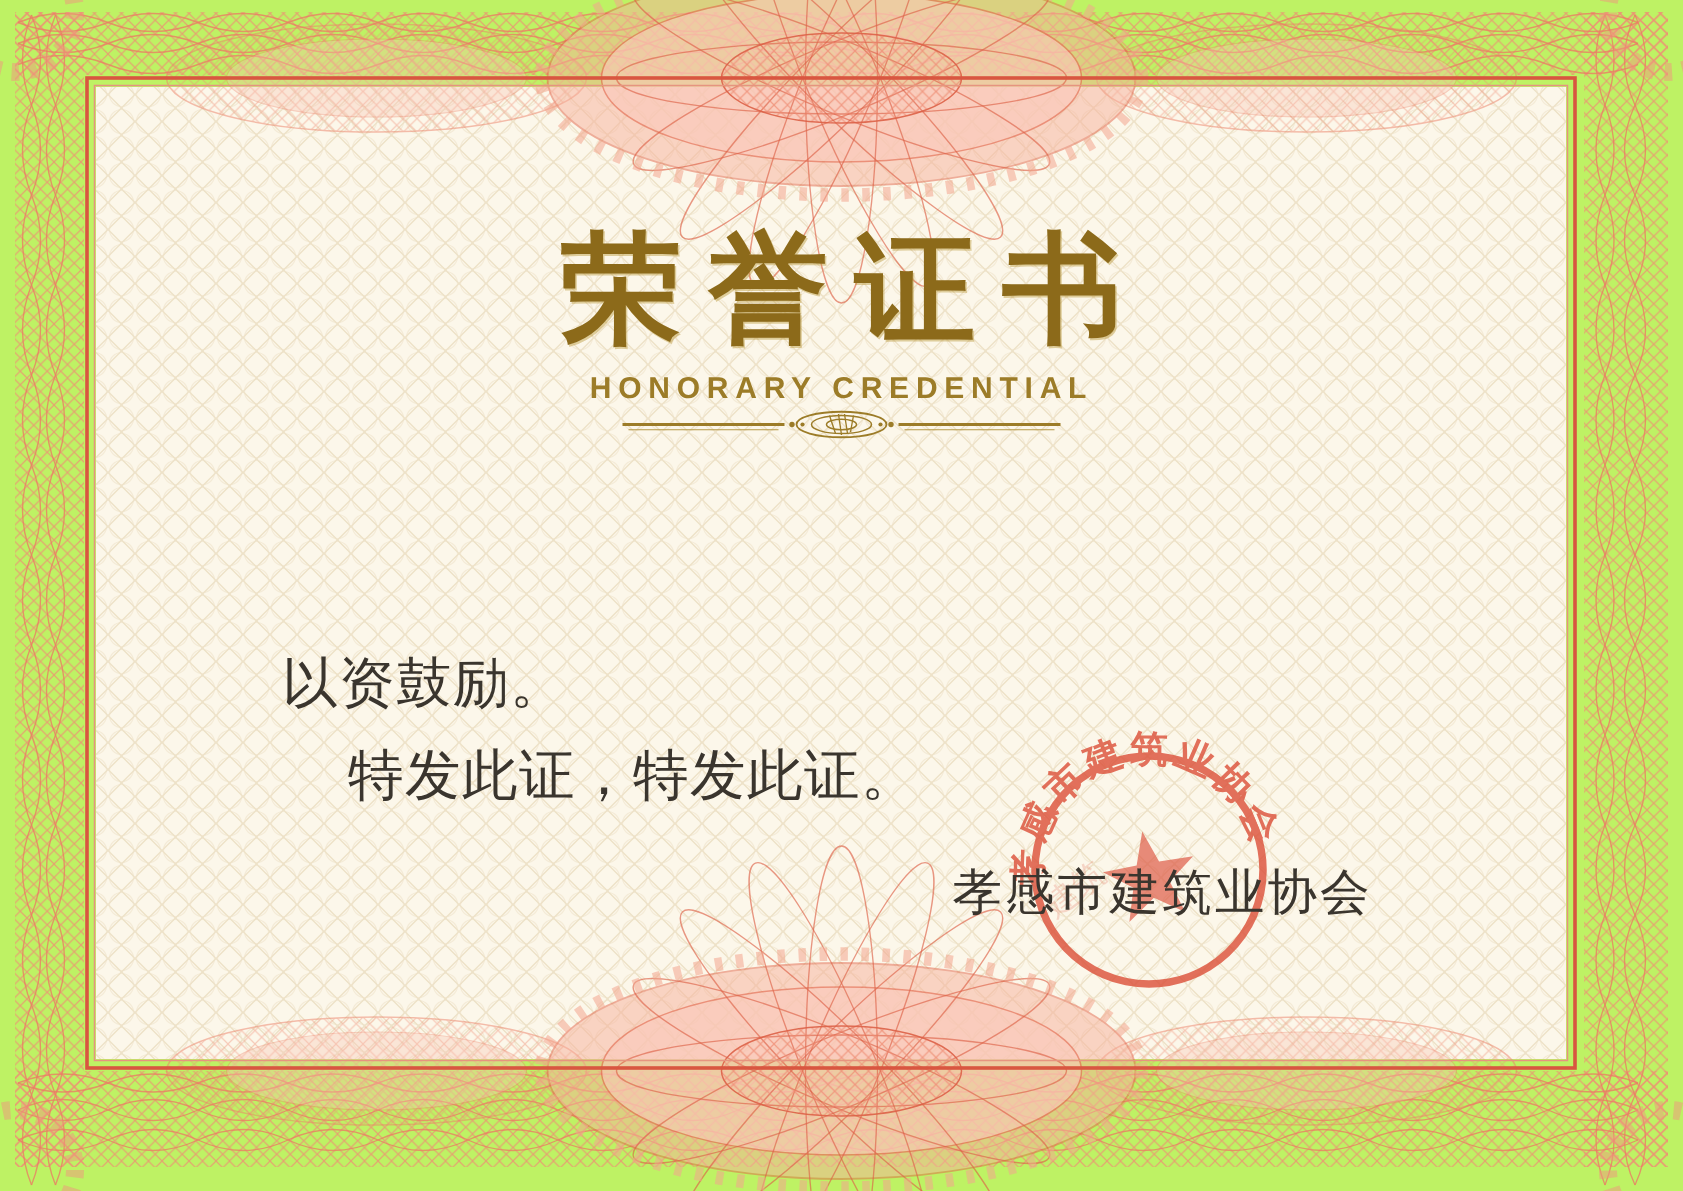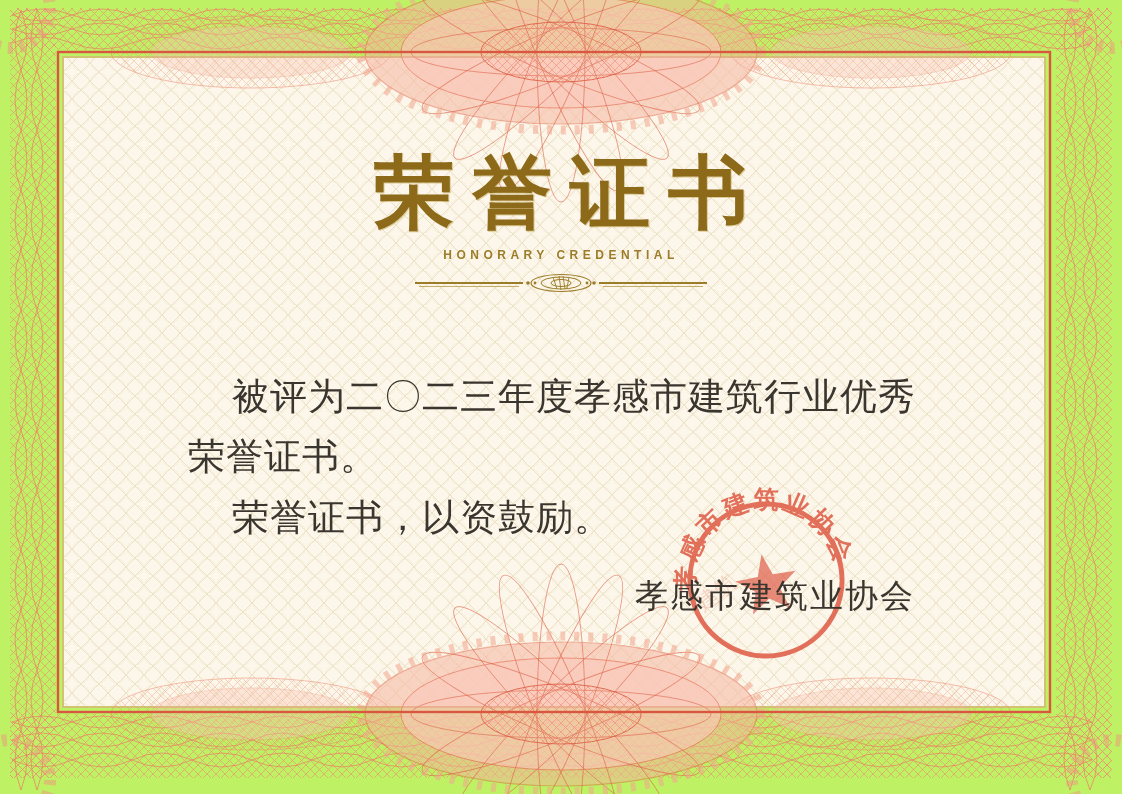--- a/index.html
+++ b/index.html
@@ -25,21 +25,21 @@
     font-weight: 700;
     color: #8c6a1a;
     letter-spacing: 18px;
     padding-left: 18px;
     text-shadow: 1px 1px 0 rgba(186,152,60,0.45);
     font-family: "Liberation Serif", serif;
   }
   .subtitle {
     top: 248px; left: 0; right: 0;
     text-align: center;
-    font-size: 12px;
+    font-size: 20px;
     font-weight: 700;
     color: #9c7c28;
     letter-spacing: 4.5px;
     font-family: "Liberation Sans", sans-serif;
   }
   .divider {
     top: 270px; left: 0; right: 0;
     text-align: center;
   }
   .bodytext {
@@ -185,21 +185,20 @@
       <circle cx="112" cy="112" r="76" fill="none" stroke="#dc4f38" stroke-width="5"></circle>
       <path id="sealArc" d="M53,153 A72,72 0 1 1 171,153" fill="none" stroke="none"></path>
       <text font-size="25" font-weight="700" fill="#dc4f38" letter-spacing="3" font-family="Liberation Serif, serif">
         <textPath href="#sealArc" startOffset="50%" text-anchor="middle">孝感市建筑业协会</textPath>
       </text>
       <path d="M112,86 L119.6,107.6 L142.5,108.1 L124.3,121.9 L130.9,143.8 L112,130.8 L93.1,143.8 L99.7,121.9 L81.5,108.1 L104.4,107.6 Z" fill="#dd5743" opacity="0.85"></path>
       <text x="40" y="128" font-size="22" fill="#dc4f38" opacity="0.25" transform="rotate(-28 52 120)" font-family="Liberation Serif, serif">建筑</text>
     </g>
   </svg>
 
-  <div class="layer bodytext body-0">被评为二〇二三年度孝感市建筑行业优秀</div>
-  <div class="layer bodytext body-1">荣誉证书。</div>
-  <div class="layer bodytext body-2">荣誉证书，以资鼓励。</div>
+  <div class="layer bodytext body-1">以资鼓励。</div>
+  <div class="layer bodytext body-2">特发此证，特发此证。</div>
 
   <div class="layer signblock">
     <div>孝感市建筑业协会</div>
   </div>
 
 </div>
 
 </body></html>

